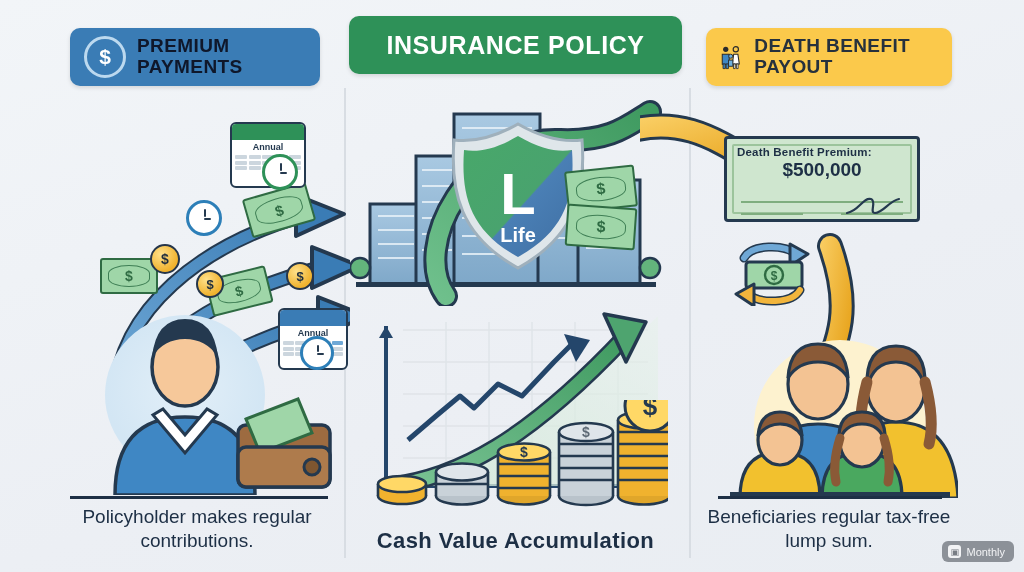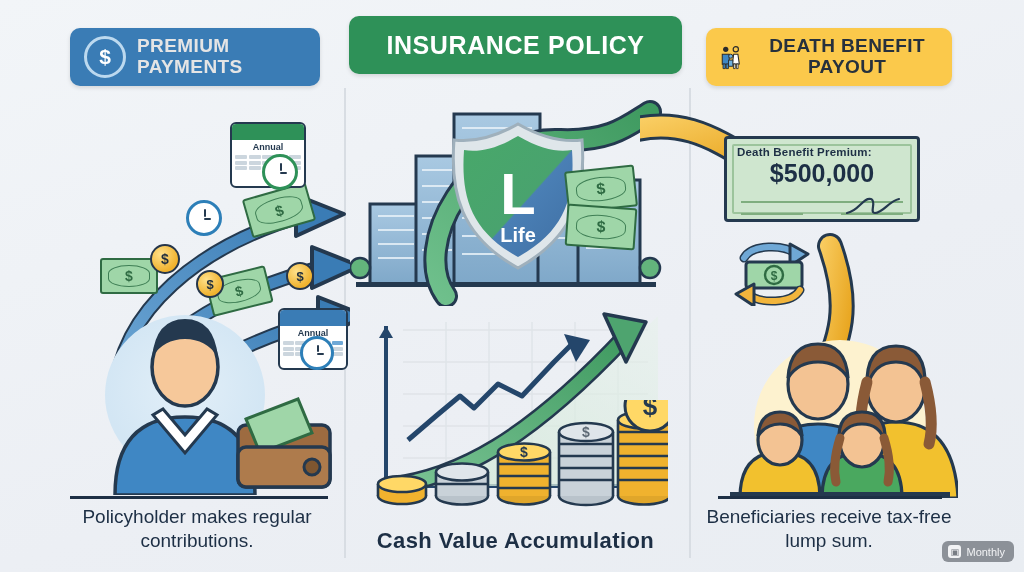--- a/index.html
+++ b/index.html
@@ -14,23 +14,23 @@
   #div1{left:344px;}
   #div2{left:689px;}
 
   
   .banner{position:absolute;display:flex;align-items:center;border-radius:10px;box-sizing:border-box;}
   #banner-premium{left:70px;top:28px;width:250px;height:58px;background:#3a7cb5;padding:0 14px;gap:11px;
      box-shadow:0 2px 4px rgba(0,0,0,.12);}
   #banner-policy{left:349px;top:16px;width:333px;height:58px;background:#2e9158;justify-content:center;
      box-shadow:0 2px 4px rgba(0,0,0,.12);}
   #banner-death{left:706px;top:28px;width:246px;height:58px;background:#fbc94b;padding:0 12px;gap:10px;
-     box-shadow:0 2px 4px rgba(0,0,0,.12);text-align:center;}
+     box-shadow:0 2px 4px rgba(0,0,0,.12);}
   .banner-text{font-weight:bold;letter-spacing:.4px;line-height:1.08;}
-  #premium-text{color:#e5e5e5;font-size:19px;text-transform:uppercase;}
+  #premium-text{color:#0f172a;font-size:19px;text-transform:uppercase;}
   #policy-text{color:#fff;font-size:25px;text-transform:uppercase;letter-spacing:.6px;}
   #death-text{color:#26313d;font-size:19px;text-transform:uppercase;}
   .dollar-badge{width:36px;height:36px;border-radius:50%;border:3px solid #bcd9ef;display:flex;
      align-items:center;justify-content:center;color:#fff;font-size:21px;font-weight:bold;flex:0 0 auto;}
 
   
   .cap-rule{position:absolute;height:3px;background:#1d2f45;}
   .caption{position:absolute;text-align:center;color:#1d2f45;line-height:1.25;}
   #cap-left{left:66px;top:505px;width:262px;font-size:19px;}
   #cap-center{left:349px;top:527px;width:333px;font-size:22px;font-weight:bold;letter-spacing:.4px;}
@@ -336,21 +336,21 @@
     <path d="M-20 34 C 40 12, 80 42, 120 66" fill="none" stroke="url(#yellowg)" stroke-width="20" stroke-linecap="round"></path>
     <path d="M190 146 C 212 208, 200 238, 180 282" fill="none" stroke="#24394f" stroke-width="26" stroke-linecap="round"></path>
     <path d="M190 146 C 212 208, 200 238, 180 282" fill="none" stroke="url(#yellowg)" stroke-width="20" stroke-linecap="round"></path>
     <path d="M152 272 l56 0 -28 44 z" fill="#f2b53c" stroke="#24394f" stroke-width="5" stroke-linejoin="round"></path>
   </svg>
 
   <div class="art" style="left:724px;top:136px;width:196px;height:86px;background:#cfe6cf;
        border:3px solid #24394f;border-radius:4px;box-sizing:border-box;padding:7px 10px;">
     <div style="position:absolute;inset:5px;border:2px solid #9cc49c;border-radius:2px;pointer-events:none;"></div>
     <div style="position:relative;font-size:11.5px;font-weight:bold;color:#1d2f45;letter-spacing:.2px;">Death Benefit Premium:</div>
-    <div style="position:relative;font-size:25px;font-weight:bold;color:#1d2f45;text-align:center;margin-top:1px;">$500,000</div>
+    <div style="position:relative;font-size:19px;font-weight:bold;color:#1d2f45;text-align:center;margin-top:1px;">$500,000</div>
     <div style="position:absolute;left:14px;right:14px;top:62px;height:1.5px;background:#7fae7f;"></div>
     <div style="position:absolute;left:14px;width:62px;top:74px;height:1.5px;background:#7fae7f;"></div>
     <div style="position:absolute;right:14px;width:62px;top:74px;height:1.5px;background:#7fae7f;"></div>
     <svg style="position:absolute;right:16px;top:54px;" width="56" height="24" viewBox="0 0 56 24">
       <path d="M2 20 C 14 18, 18 4, 26 6 C 32 8, 24 20, 30 20 C 38 20, 44 8, 54 6" fill="none" stroke="#24394f" stroke-width="2.2" stroke-linecap="round"></path>
     </svg>
   </div>
 
   <svg class="art" style="left:722px;top:236px;" width="100" height="70" viewBox="0 0 100 70">
     <path d="M22 22 C 30 8, 62 8, 74 18" fill="none" stroke="#24394f" stroke-width="9" stroke-linecap="round"></path>
@@ -386,19 +386,19 @@
       <path d="M117 112 q-2 -30 23 -30 q25 0 23 30 q-5 -18 -23 -18 q-18 0 -23 18 z" fill="#8a5a37"></path>
       <path d="M118 108 q-8 26 -4 44 M162 108 q8 26 4 44" fill="none" stroke="#8a5a37" stroke-width="9" stroke-linecap="round"></path>
     </g>
     <rect x="8" y="162" width="220" height="5" fill="#24394f"></rect>
   </svg>
 
   <div class="cap-rule" id="rule-left"></div>
   <div class="cap-rule" id="rule-right"></div>
   <div class="caption" id="cap-left">Policyholder makes regular contributions.</div>
   <div class="caption" id="cap-center">Cash Value Accumulation</div>
-  <div class="caption" id="cap-right">Beneficiaries receive tax-free lump sum.</div>
+  <div class="caption" id="cap-right">Beneficiaries regular tax-free lump sum.</div>
 
   <div class="watermark">
     <div class="wm-icon">▣</div>
     <span>Monthly</span>
   </div>
 </div>
 
 </body></html>

